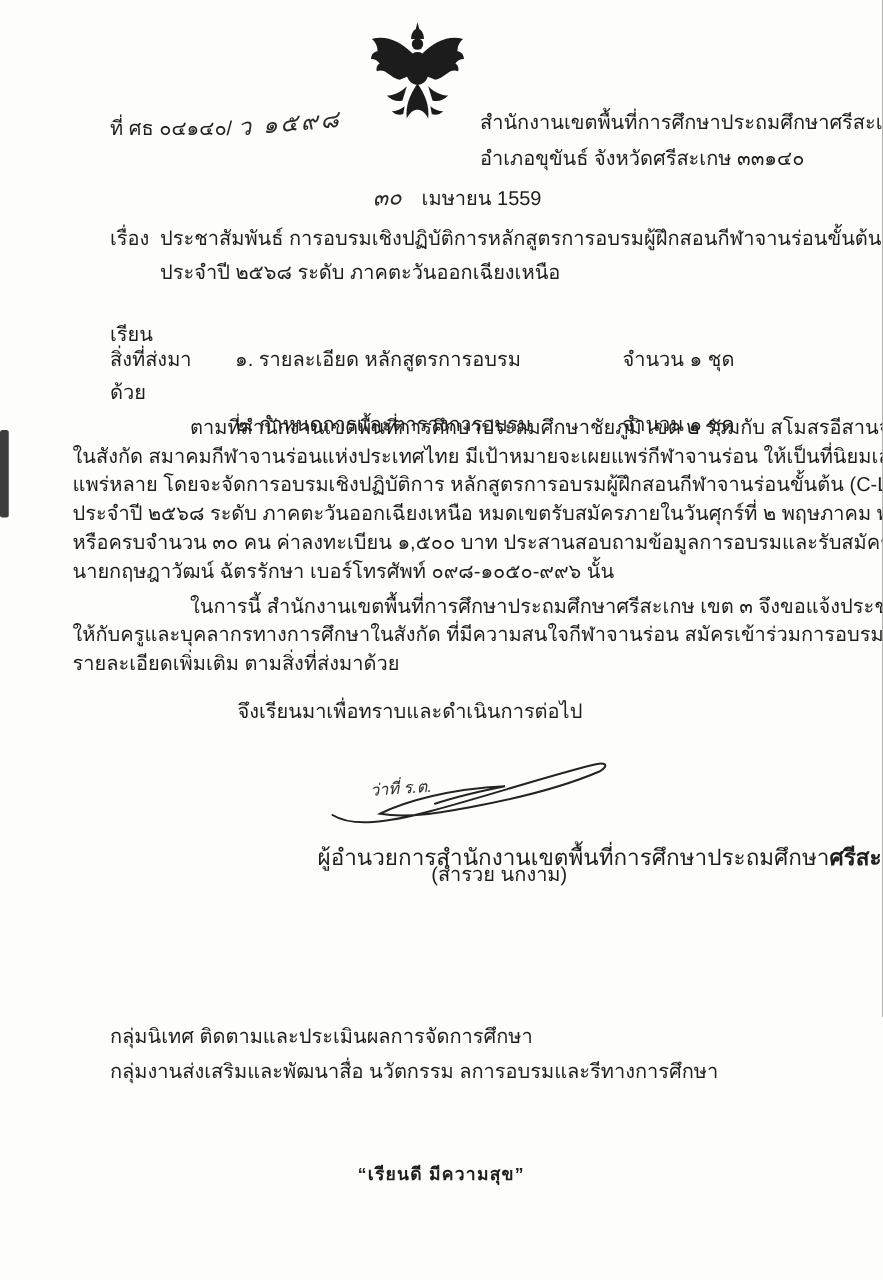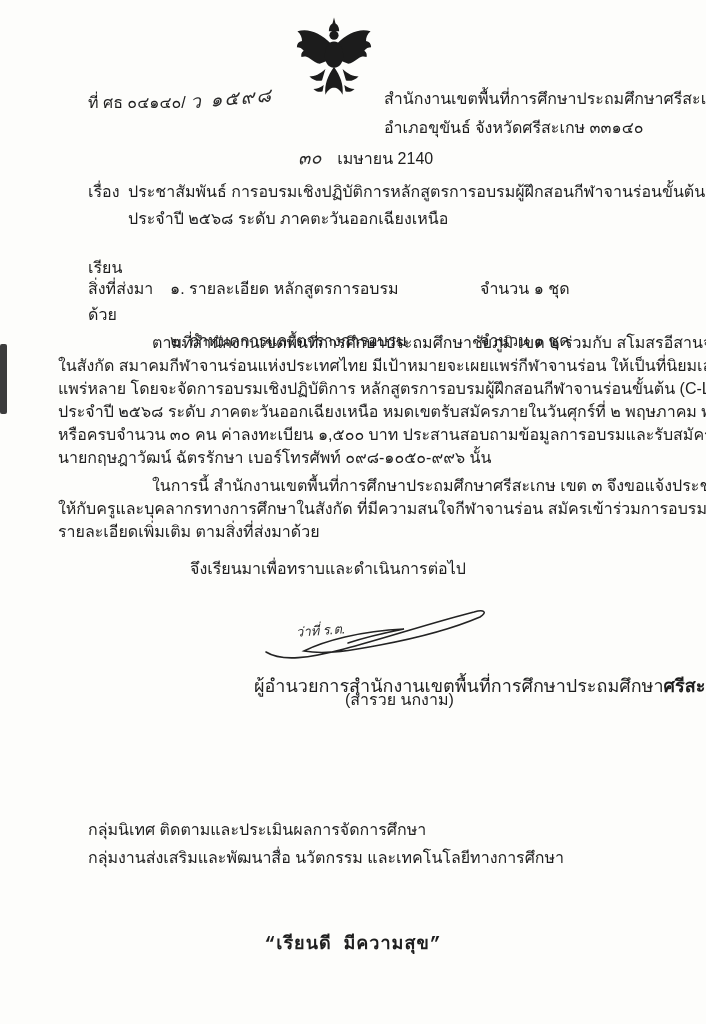--- a/index.html
+++ b/index.html
@@ -18,34 +18,34 @@
   .office{left:384px;top:84px;line-height:29px;}
   .dateline{left:298px;top:143px;}
   .dateline .hw{display:inline-block;font-size:18px;transform:rotate(-3deg);margin-right:16px;}
   .subject{left:88px;top:178px;display:flex;line-height:27px;}
   .subject .lbl{width:40px;flex:none;}
   .to{left:88px;top:235px;display:flex;}
   .to .lbl{width:40px;flex:none;margin-top:20px;}
   .encl{left:88px;top:276px;line-height:26px;}
   .encl-row{display:flex;}
   .encl-label{width:82px;flex:none;}
-  .encl-text{width:310px;flex:none;}
+  .encl-text{width:310px;flex:none;margin-left:18px;}
   .para{left:58px;width:600px;line-height:23px;}
   .p1{top:331px;}
   .p2{top:474px;}
   .indent{padding-left:94px;}
   .closing{left:190px;top:556px;}
   .salutation{left:330px;top:594px;}
   .signature{left:262px;top:606px;width:232px;height:60px;}
   .signature .hw{position:absolute;left:34px;top:14px;font-size:13px;transform:rotate(-4deg);}
   .signer-name{left:345px;top:650px;margin-top:37px;}
   .signer-title{left:254px;top:671px;font-size:18px;}
   .bold{font-weight:bold;}
   .footer{left:88px;top:816px;line-height:28px;}
-  .motto{left:0;right:0;top:928px;text-align:center;font-weight:bold;font-size:18px;letter-spacing:1px;font-family:Liberation Mono, monospace;}
+  .motto{left:0;right:0;top:928px;text-align:center;font-weight:bold;font-size:14px;letter-spacing:1px;}
   .scan-edge{left:0;top:344px;width:7px;height:70px;background:#1a1a1a;opacity:.85;border-radius:2px;}
 </style>
 </head>
 <body>
 
 <div class="page">
 
   <div class="abs scan-edge"></div>
 
   <div class="abs ref nowrap">
@@ -69,21 +69,21 @@
       </g>
     </svg>
   </div>
 
   <div class="abs office nowrap">
     <div>สำนักงานเขตพื้นที่การศึกษาประถมศึกษาศรีสะเกษ เขต ๓</div>
     <div>อำเภอขุขันธ์  จังหวัดศรีสะเกษ  ๓๓๑๔๐</div>
   </div>
 
   <div class="abs dateline nowrap">
-    <span class="hw">๓๐</span><span>เมษายน 2140</span>
+    <span class="hw">๓๐</span><span>เมษายน 1559</span>
   </div>
 
   <div class="abs subject">
     <span class="lbl">เรื่อง</span>
     <div>
       <div class="nowrap">ประชาสัมพันธ์ การอบรมเชิงปฏิบัติการหลักสูตรการอบรมผู้ฝึกสอนกีฬาจานร่อนขั้นต้น (C-License)</div>
       <div class="nowrap">ประจำปี ๒๕๖๘ ระดับ ภาคตะวันออกเฉียงเหนือ</div>
     </div>
   </div>
 
@@ -129,18 +129,18 @@
     <span class="hw">ว่าที่ ร.ต.</span>
   </div>
 
   <div class="abs signer-name nowrap">(สำรวย  นกงาม)</div>
   <div class="abs signer-title nowrap">
     <span>ผู้อำนวยการสำนักงานเขตพื้นที่การศึกษาประถมศึกษา</span><span class="bold">ศรีสะเกษ เขต ๓</span>
   </div>
 
   <div class="abs footer">
     <div class="nowrap">กลุ่มนิเทศ ติดตามและประเมินผลการจัดการศึกษา</div>
-    <div class="nowrap">กลุ่มงานส่งเสริมและพัฒนาสื่อ นวัตกรรม และเทคโนโลยีทางการศึกษา</div>
+    <div class="nowrap">กลุ่มงานส่งเสริมและพัฒนาสื่อ นวัตกรรม ลการอบรมและรีทางการศึกษา</div>
   </div>
 
   <div class="abs motto">“เรียนดี  มีความสุข”</div>
 
 </div>
 
 </body></html>

